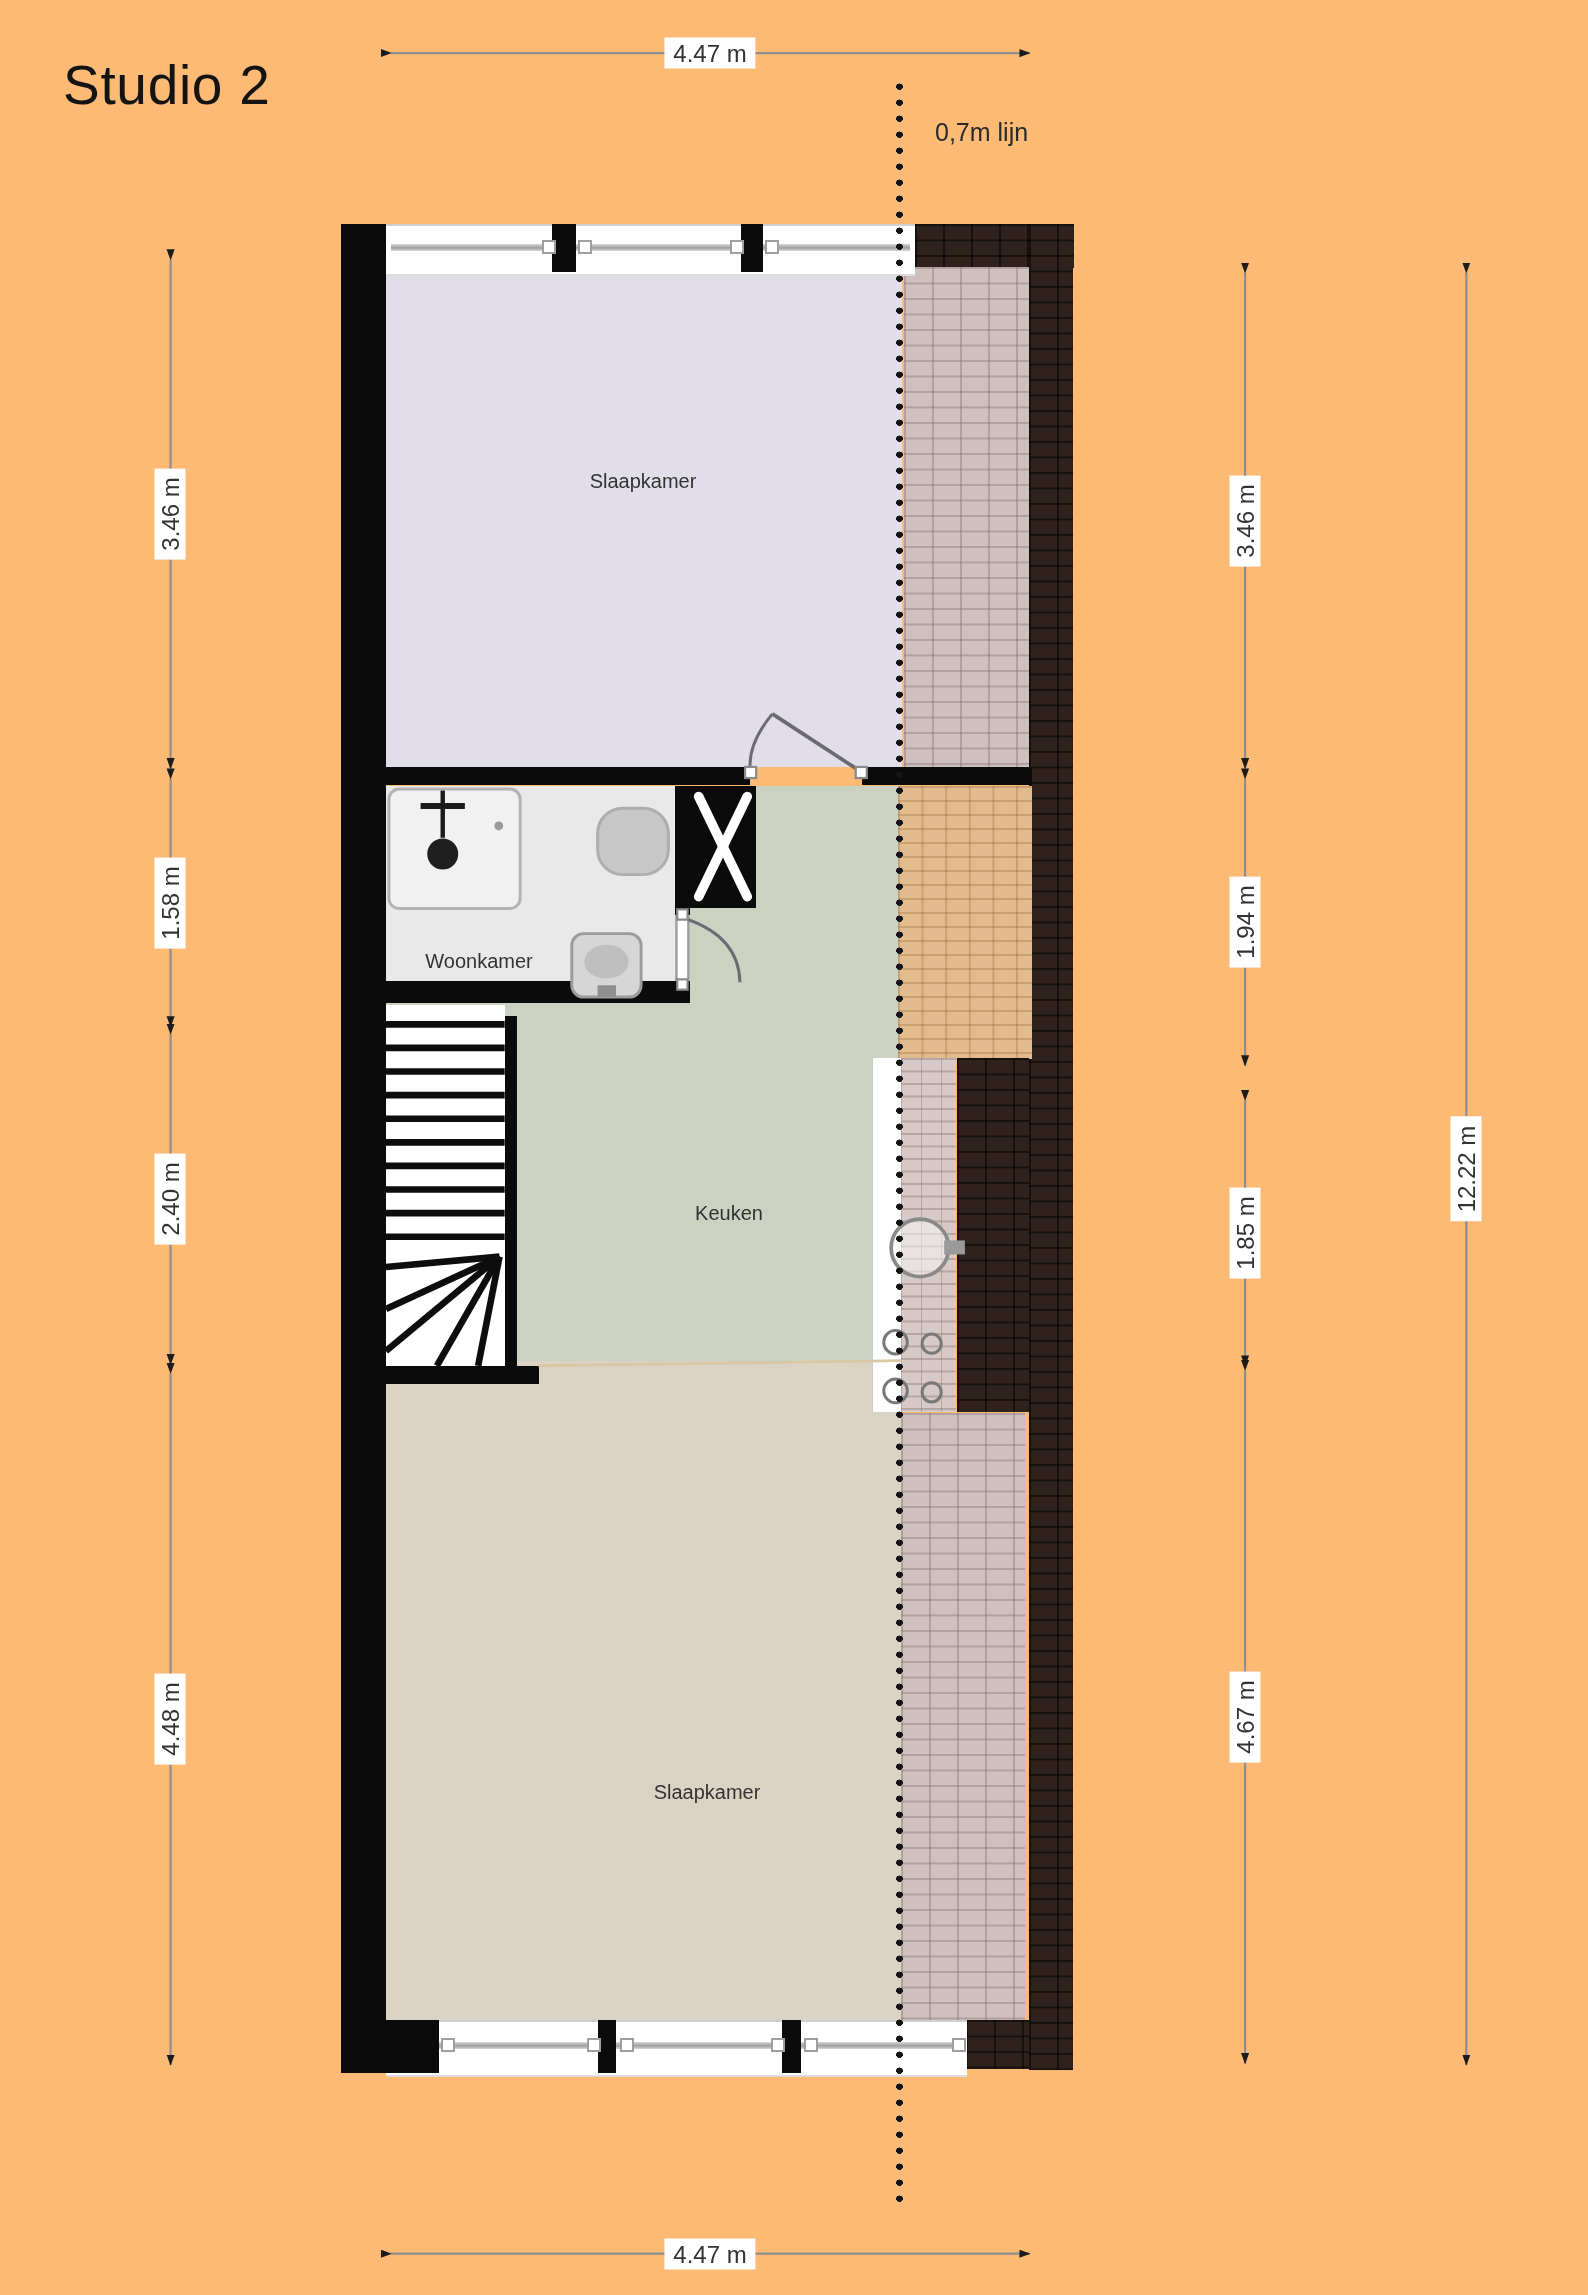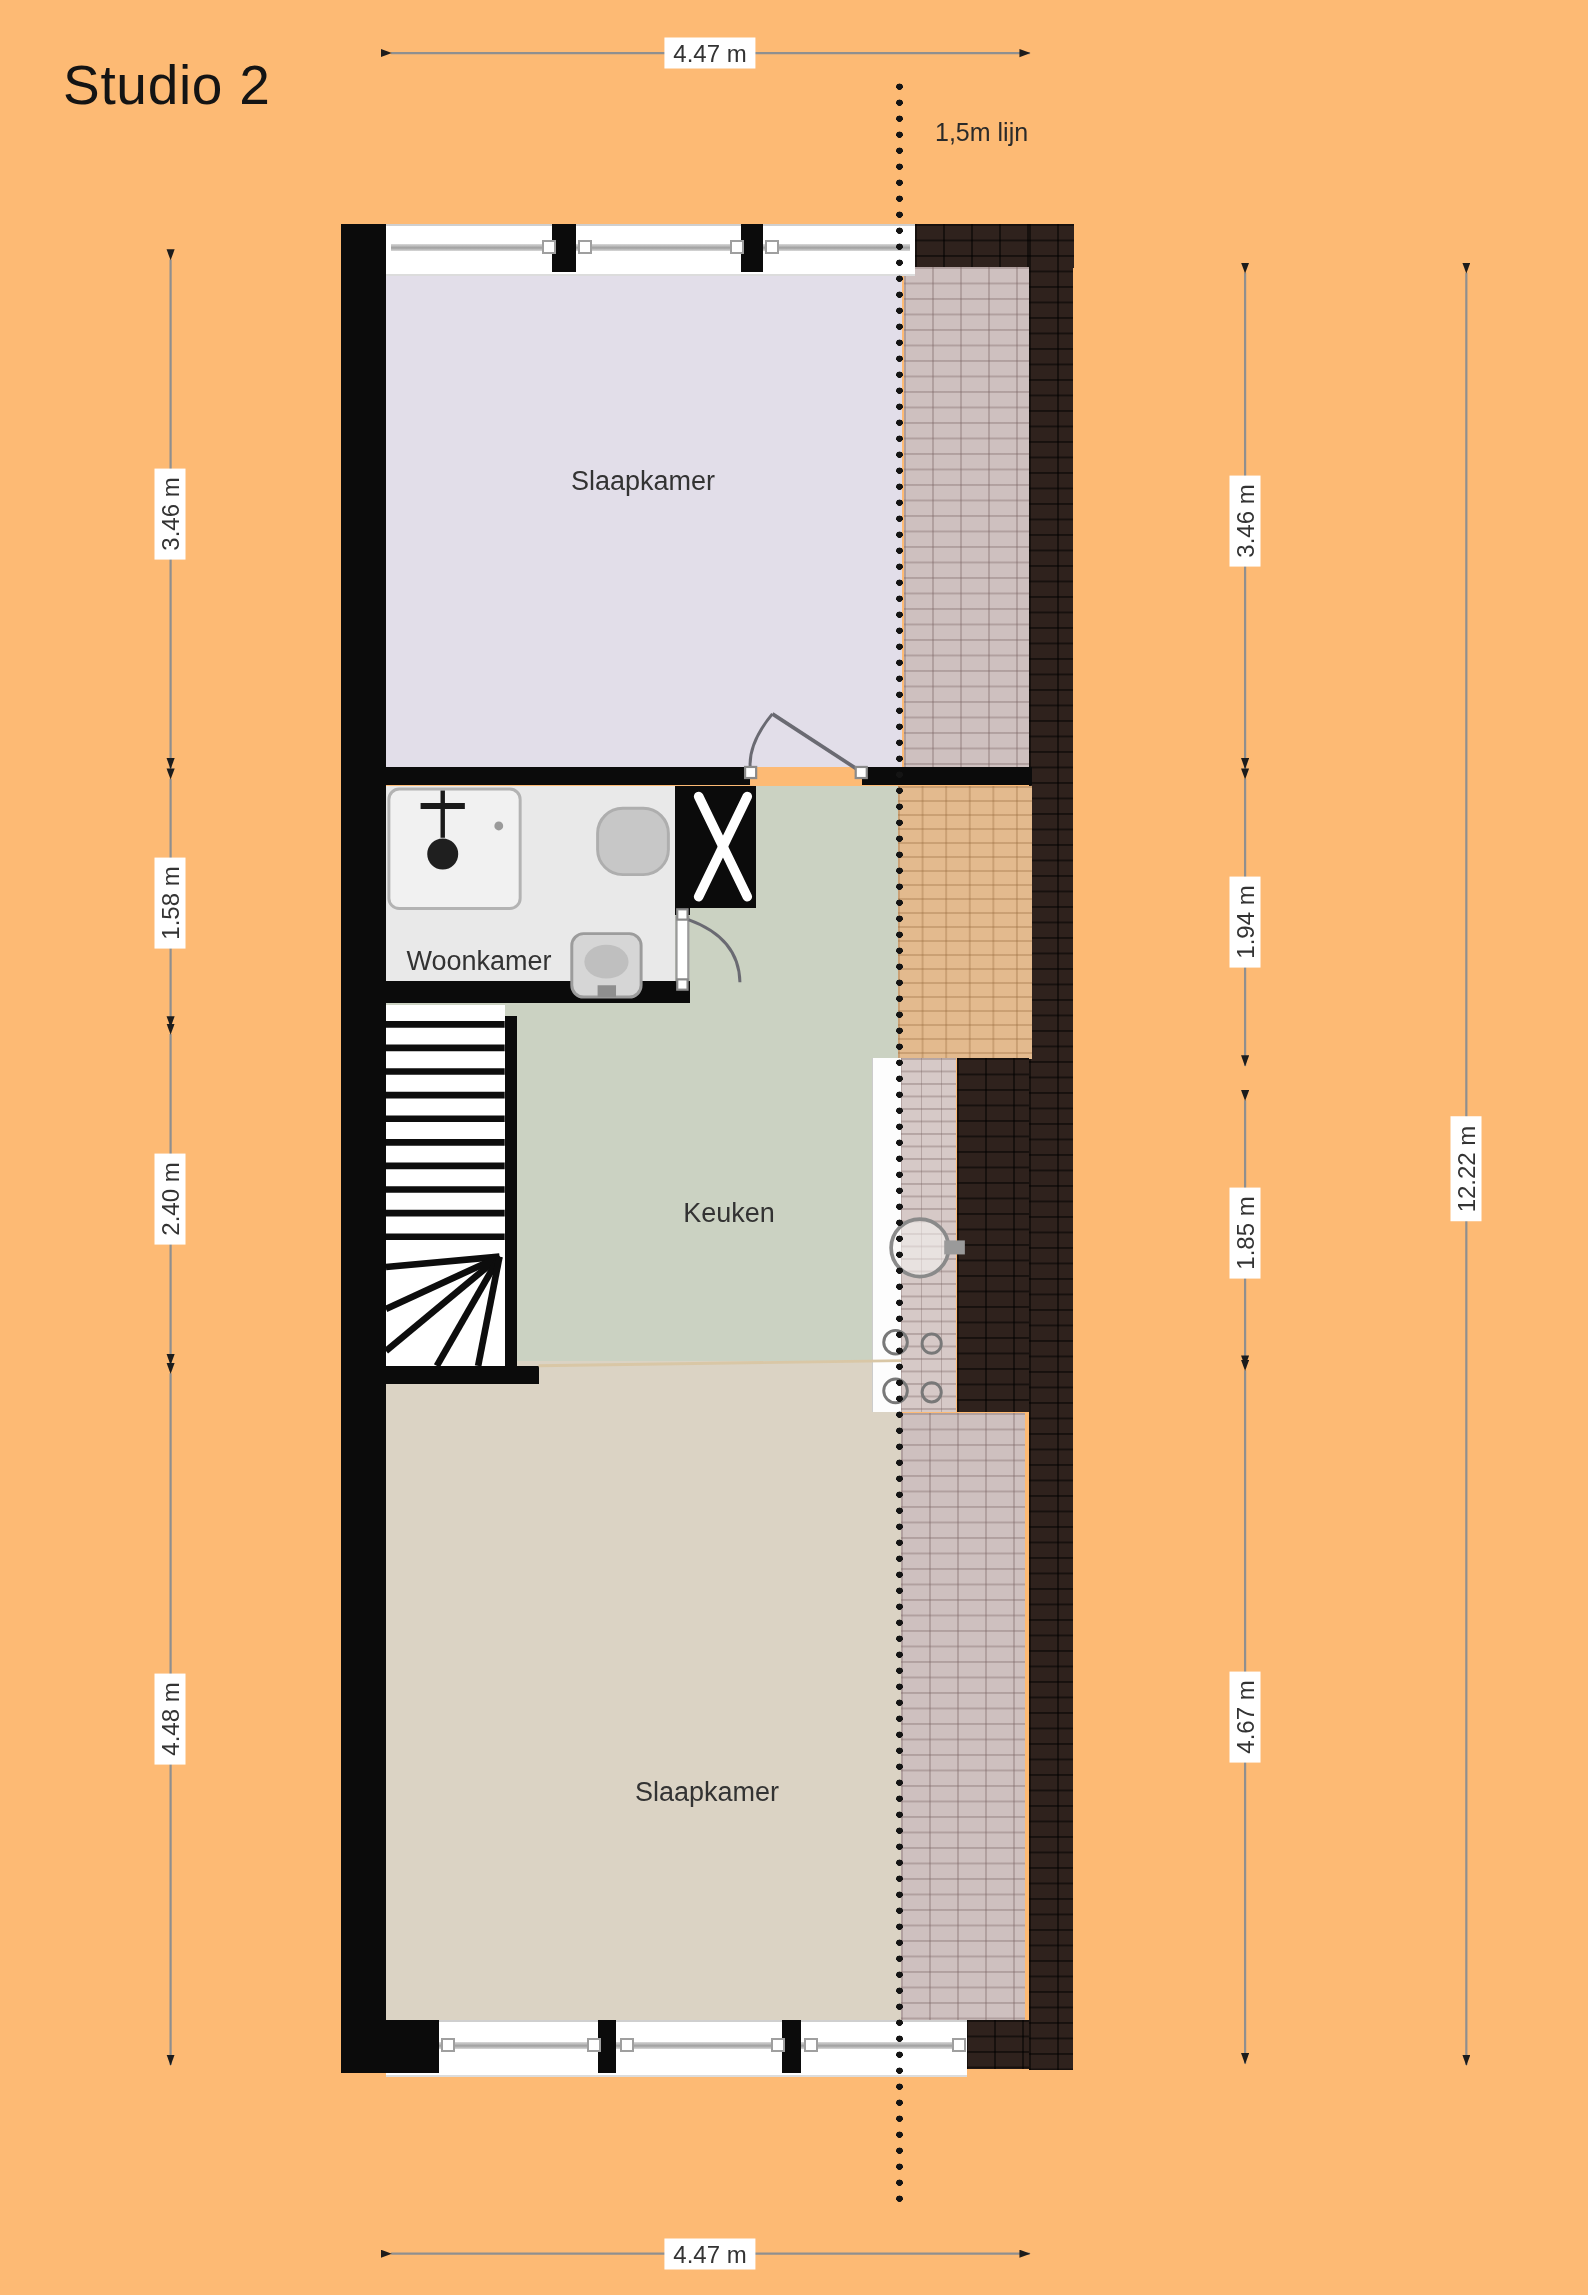--- a/index.html
+++ b/index.html
@@ -3,21 +3,21 @@
 <meta charset="utf-8">
 <style>
   html,body{margin:0;padding:0;background:#ffffff;}
   .page{
     position:relative;width:1589px;height:2295px;background:#fdba74;
     font-family:"Liberation Sans", sans-serif;color:#222;overflow:hidden;
   }
   .abs{position:absolute;}
   
   .title{font-size:55px;color:#141414;letter-spacing:0.7px;}
-  .room-label{font-size:27px;color:#333;transform:translate(-50%,-50%);white-space:nowrap;}
+  .room-label{font-size:20px;color:#333;transform:translate(-50%,-50%);white-space:nowrap;}
   .dim-label{font-size:24px;color:#333;background:#fff;padding:1.5px 8.9px;white-space:nowrap;
              transform:translate(-50%,-50%);}
   .dim-label.vert{transform:translate(-50%,-50%) rotate(-90deg);}
   .marker-label{font-size:25px;color:#2a2a2a;white-space:nowrap;}
   
   .wall{background:var(--wall,#0b0b0b);}
   .floor-slaapkamer{background:var(--slaapkamer,#e2dee9);}
   .floor-badkamer{background:var(--badkamer,#e9e9e9);}
   .floor-keuken{background:var(--keuken,#cbd2c2);}
   .floor-woonkamer{background:var(--woonkamer,#dbd3c4);}
@@ -203,21 +203,21 @@
       <line x1="231" y1="1862" x2="231" y2="2800"></line>
       <line x1="1688" y1="370" x2="1688" y2="1042"></line>
       <line x1="1688" y1="1056" x2="1688" y2="1445"></line>
       <line x1="1688" y1="1492" x2="1688" y2="1852"></line>
       <line x1="1688" y1="1858" x2="1688" y2="2798"></line>
       <line x1="1988" y1="370" x2="1988" y2="2800"></line>
     </g>
   </svg>
 
   <div class="abs dotted-line" style="left:896px;top:83px;height:2119px;"></div>
-  <div class="abs marker-label" style="left:935px;top:118px;">1,5m lijn</div>
+  <div class="abs marker-label" style="left:935px;top:118px;">0,7m lijn</div>
 
   <div class="abs room-label" style="left:643px;top:481px;">Slaapkamer</div>
   <div class="abs room-label" style="left:479px;top:961px;">Woonkamer</div>
   <div class="abs room-label" style="left:729px;top:1213px;text-align:center;">Keuken</div>
   <div class="abs room-label" style="left:707px;top:1792px;">Slaapkamer</div>
 
   <div class="abs dim-label" style="left:710px;top:53px;">4.47 m</div>
   <div class="abs dim-label" style="left:710px;top:2254px;">4.47 m</div>
 
   <div class="abs dim-label vert" style="left:170px;top:514px;">3.46 m</div>

